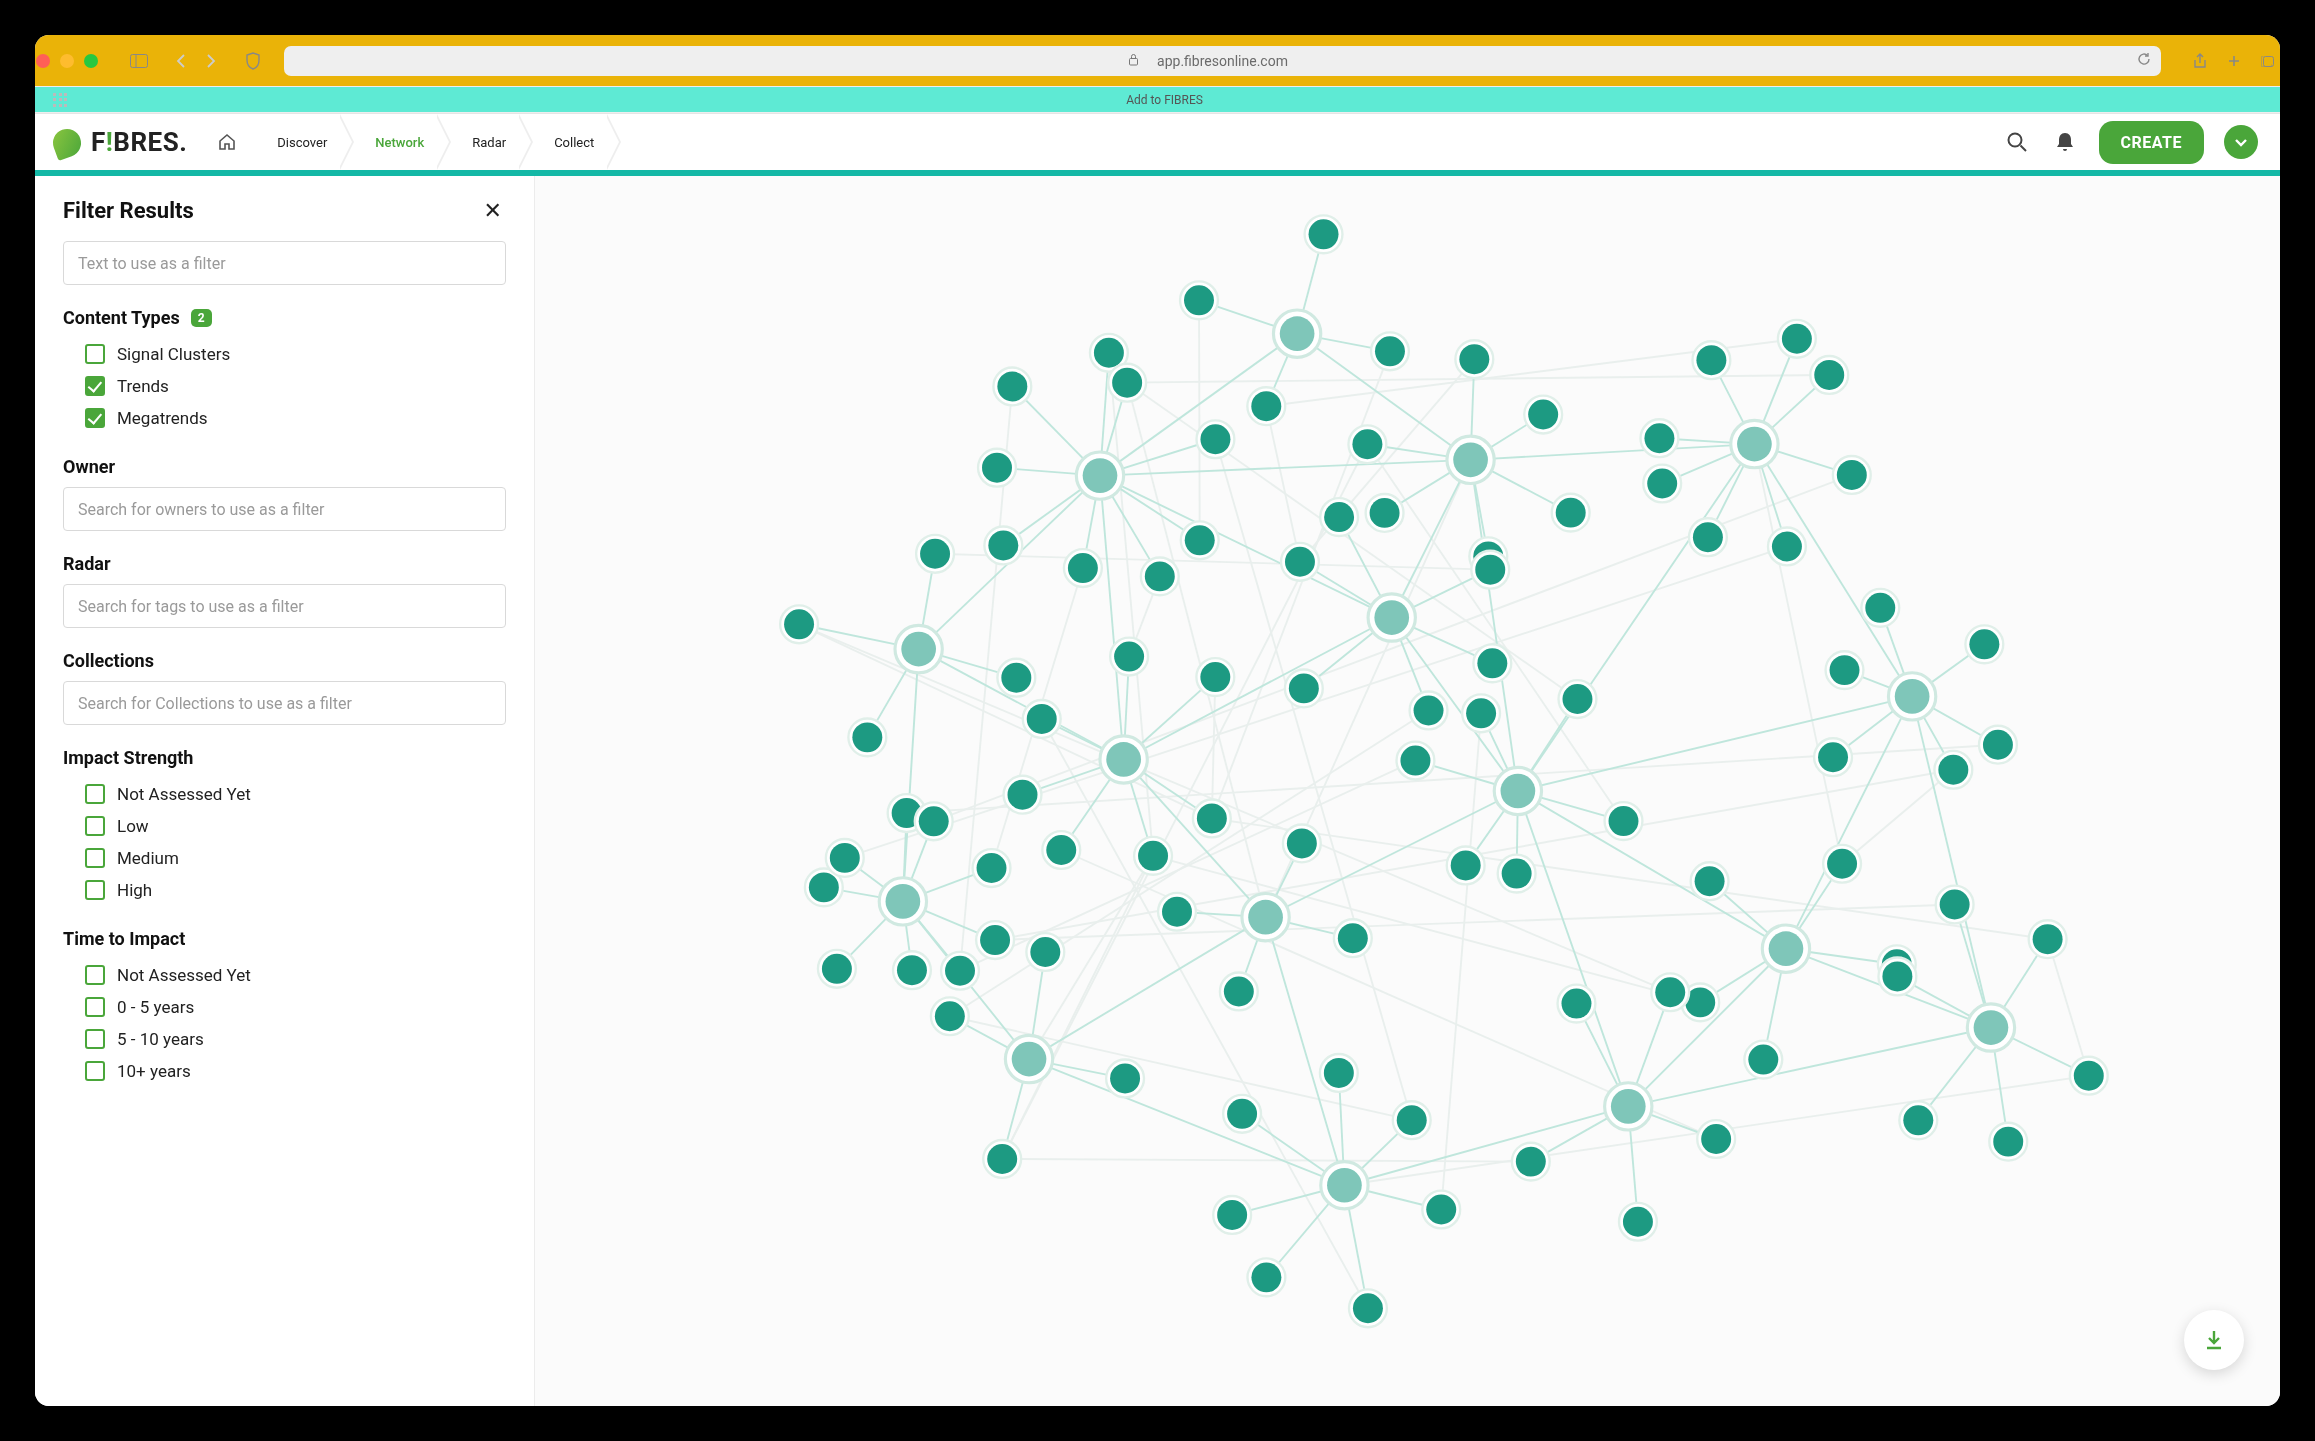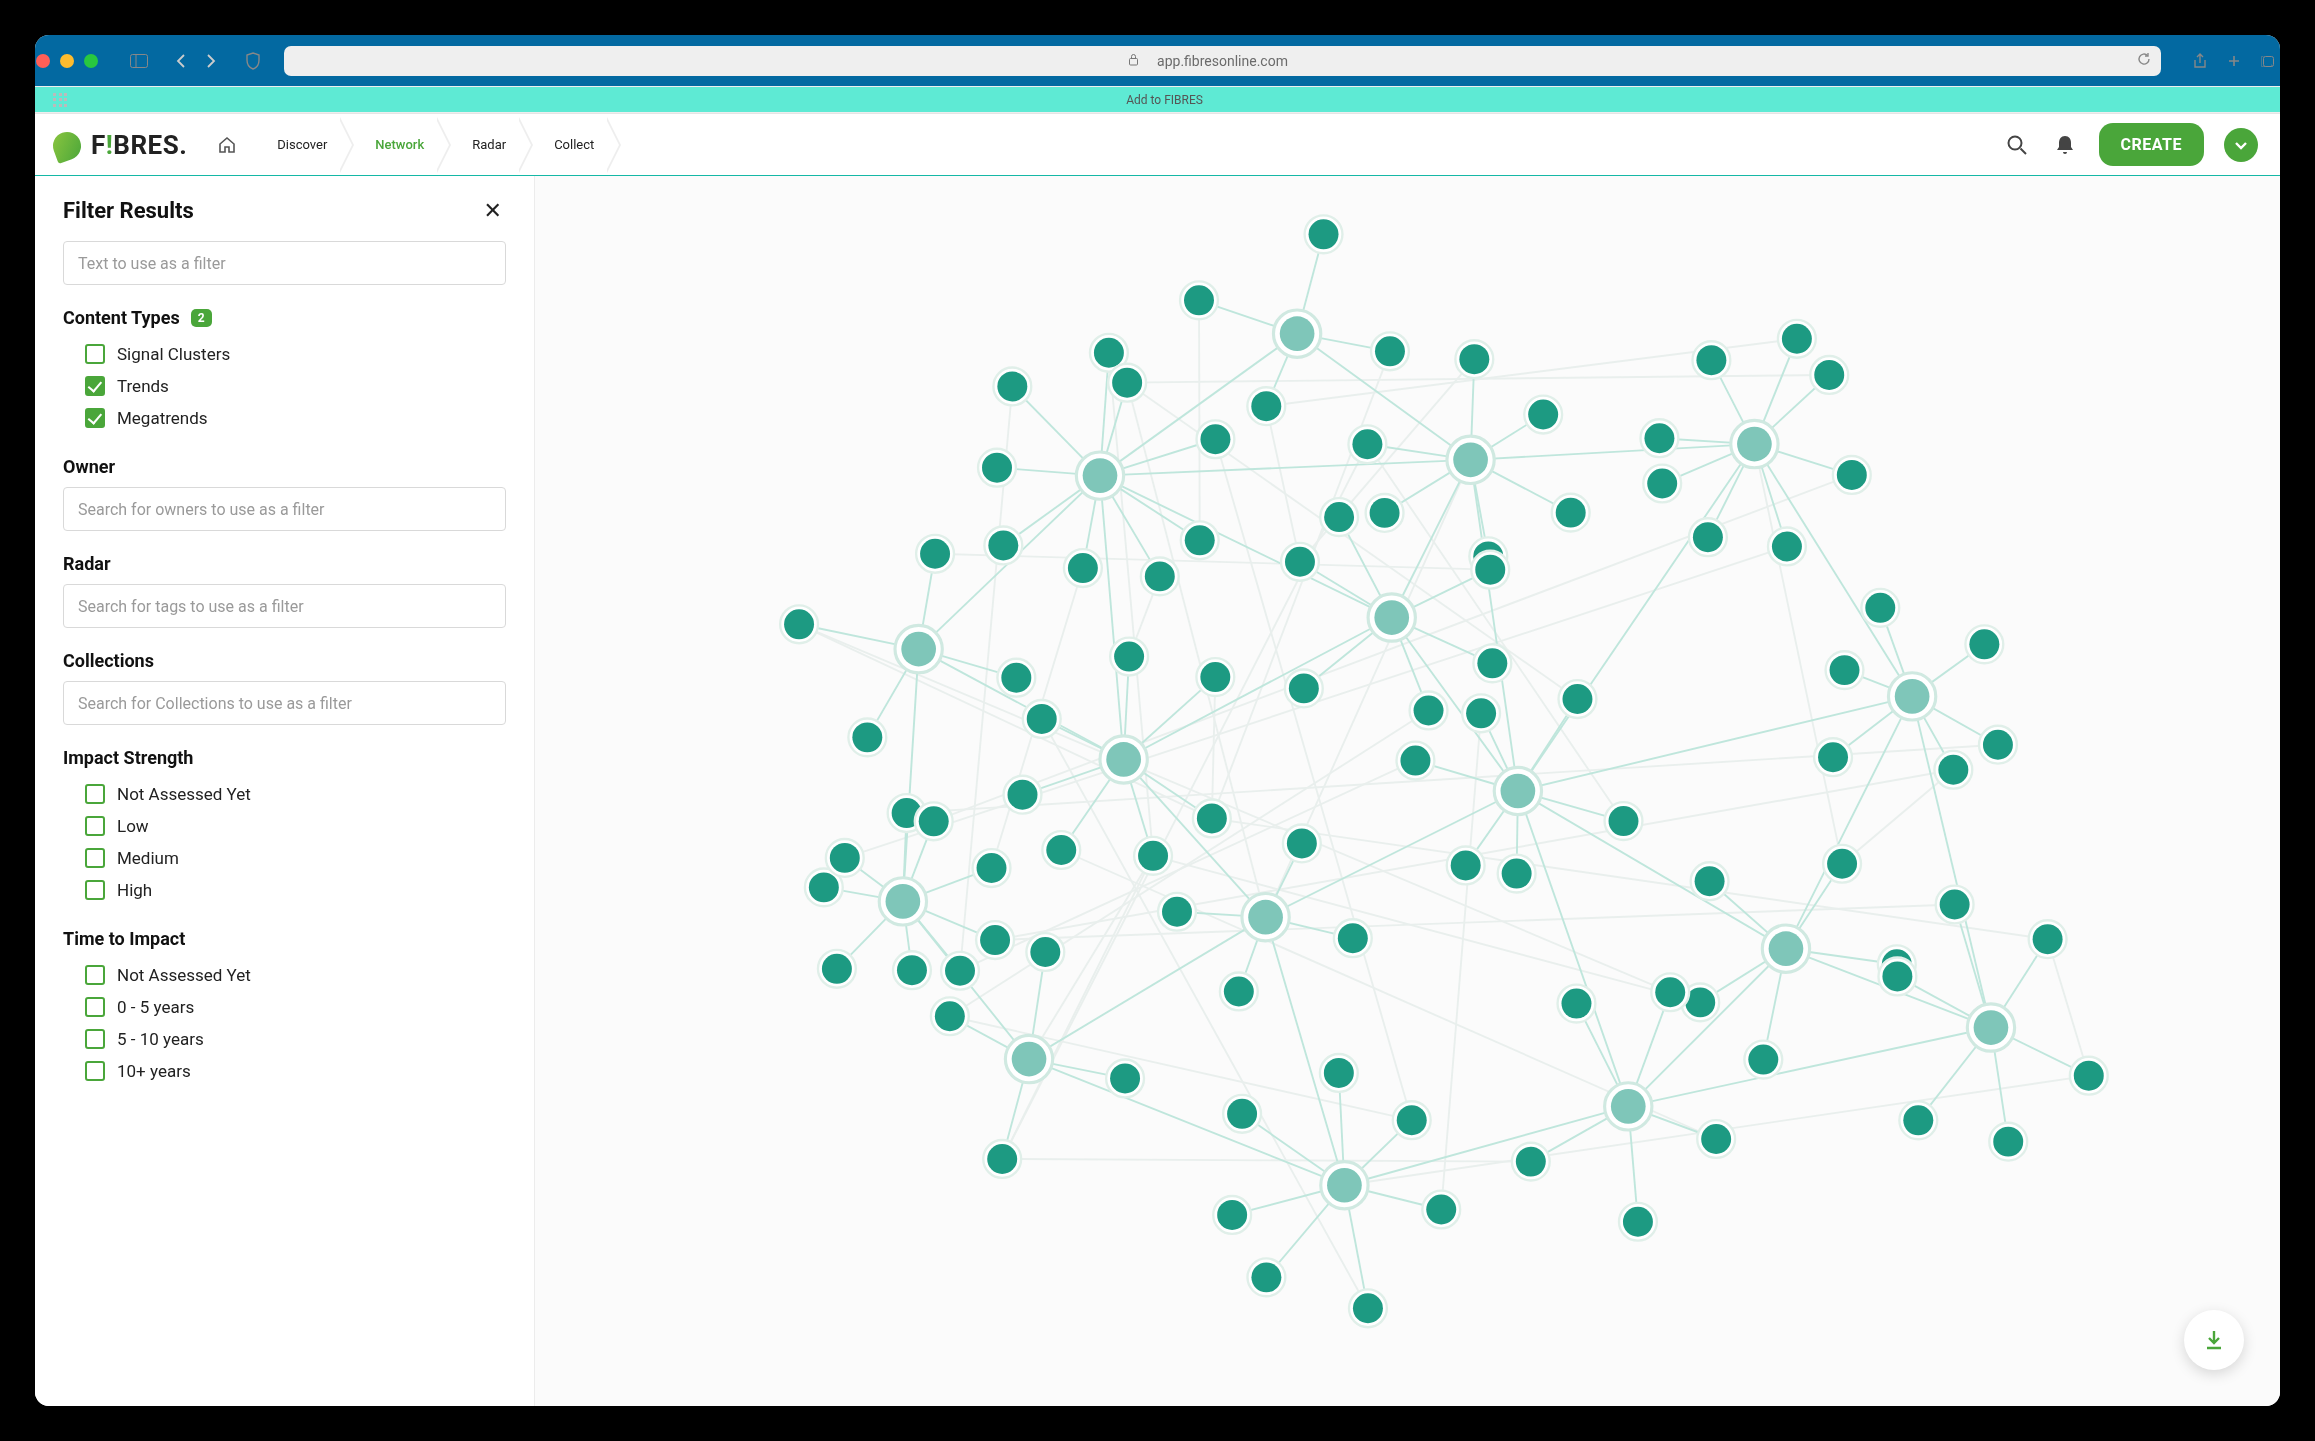--- a/index.html
+++ b/index.html
@@ -3,21 +3,21 @@
 <meta charset="utf-8">
 <style>
 * { box-sizing: border-box; margin: 0; padding: 0; font-family: -apple-system, BlinkMacSystemFont, "Segoe UI", Roboto, Helvetica, Arial, sans-serif; }
 html, body { width: 100%; height: 100%; background: #000; }
 
 .stage { width: 2315px; height: 1441px; background: #000; padding: 35px; }
 .browser { width: 100%; height: 100%; background: #fff; border-radius: 14px; overflow: hidden; display: flex; flex-direction: column; box-shadow: 0 30px 80px rgba(0,0,0,.5); }
 
 
 .chrome { flex: 0 0 auto; border-bottom: 1px solid #e5e5e5; }
-.chrome-top { display: flex; align-items: center; height: 52px; padding: 0 1px; gap: 20px; background: #0369a1; border-bottom: 1px solid #eee; }
+.chrome-top { display: flex; align-items: center; height: 52px; padding: 0 1px; gap: 20px; background: #eab308; border-bottom: 1px solid #eee; }
 .traffic { display: flex; gap: 10px; margin-right: 10px;}
 .traffic span { width: 14px; height: 14px; border-radius: 50%; display: block; }
 .t-red { background: #ff5f57; } .t-yel { background: #febc2e; } .t-grn { background: #28c840; }
 .chrome-icon { width: 22px; height: 22px; display: flex; align-items: center; justify-content: center; color: #888; }
 .nav-arrows { display: flex; gap: 8px; }
 .nav-arrows .chrome-icon { cursor: pointer; }
 .nav-arrows .disabled { color: #ccc; cursor: default; }
 .shield { margin-left: auto; }
 .urlbar { flex: 1; height: 30px; background: #efefef; border-radius: 7px; display: flex; align-items: center; justify-content: center; color: #6b6b6b; font-size: 14px; position: relative; margin-right: 8px;}
 .url-lock { position: absolute; left: 50%; transform: translateX(-95px); color:#777; }
@@ -32,21 +32,21 @@
   linear-gradient(#bbb,#bbb) left center/3px 3px no-repeat,
   linear-gradient(#bbb,#bbb) center center/3px 3px no-repeat,
   linear-gradient(#bbb,#bbb) right center/3px 3px no-repeat,
   linear-gradient(#bbb,#bbb) left bottom/3px 3px no-repeat,
   linear-gradient(#bbb,#bbb) center bottom/3px 3px no-repeat,
   linear-gradient(#bbb,#bbb) right bottom/3px 3px no-repeat;
 }
 .extbar .ext-title { margin: 0 auto; }
 
 
-.appnav { height: 62px; display: flex; align-items: center; padding: 0 22px 0 14px; border-bottom: 1px solid #14b8a6; gap: 4px; background:#fff; }
+.appnav { height: 62px; display: flex; align-items: center; padding: 0 22px 0 14px; border-bottom: 6px solid #14b8a6; gap: 4px; background:#fff; }
 .logo { display: flex; align-items: center; gap: 8px; padding-right: 18px; }
 .logo-mark { width: 34px; height: 34px; position: relative; }
 .logo-mark::before { content:""; position:absolute; inset:4px 2px 2px 4px; border-radius: 50% 50% 50% 10%; background: linear-gradient(135deg,#8cc63f,#4aa63a); transform: rotate(-20deg);}
 .logo-text { font-size: 26px; font-weight: 700; letter-spacing: .5px; color:#222; }
 .logo-text .bang { color:#4aa63a; }
 .home-icon { color:#555; width:28px; height:28px; display:flex; align-items:center; justify-content:center; margin: 0 10px 0 4px; cursor:pointer;}
 .breadcrumbs { display:flex; align-items:center; height:100%; }
 .bc { position: relative; padding: 0 26px 0 22px; height: 100%; display:flex; align-items:center; color:#222; font-size:13px; cursor:pointer; }
 .bc::after { content:""; position:absolute; right:-1px; top:50%; transform: translateY(-50%); width: 0; height: 0; border-top: 28px solid transparent; border-bottom: 28px solid transparent; border-left: 14px solid #eee; z-index:1;}
 .bc::before { content:""; position:absolute; right:1px; top:50%; transform: translateY(-50%); width: 0; height: 0; border-top: 28px solid transparent; border-bottom: 28px solid transparent; border-left: 14px solid #fff; z-index:2;}

